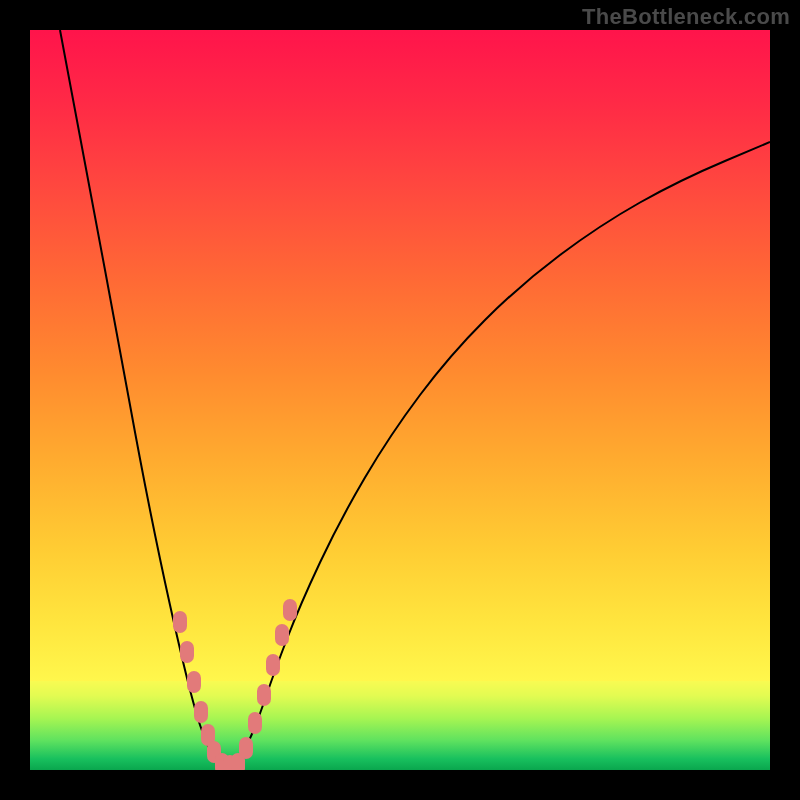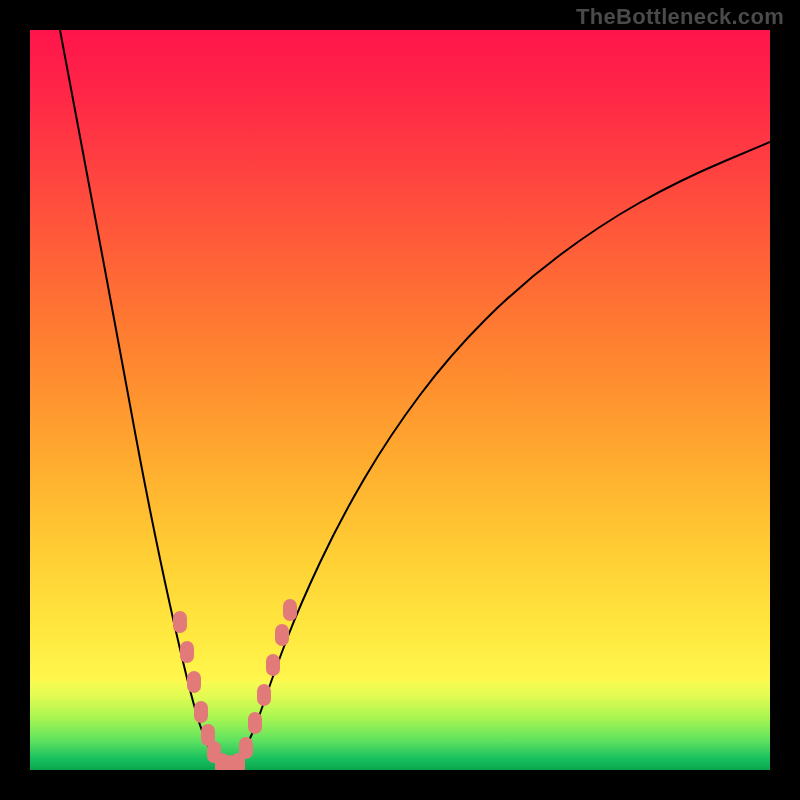--- a/index.html
+++ b/index.html
@@ -13,21 +13,21 @@
   }
   .frame {
     position: relative;
     width: 800px;
     height: 800px;
     background: #000;
   }
   .watermark {
     position: absolute;
     top: 4px;
-    right: 16px;
+    right: 10px;
     color: #4a4a4a;
     font-size: 22px;
     font-weight: bold;
     letter-spacing: 0.3px;
     z-index: 50;
   }
   .plot-wrapper {
     position: absolute;
     left: 30px;
     top: 30px;

